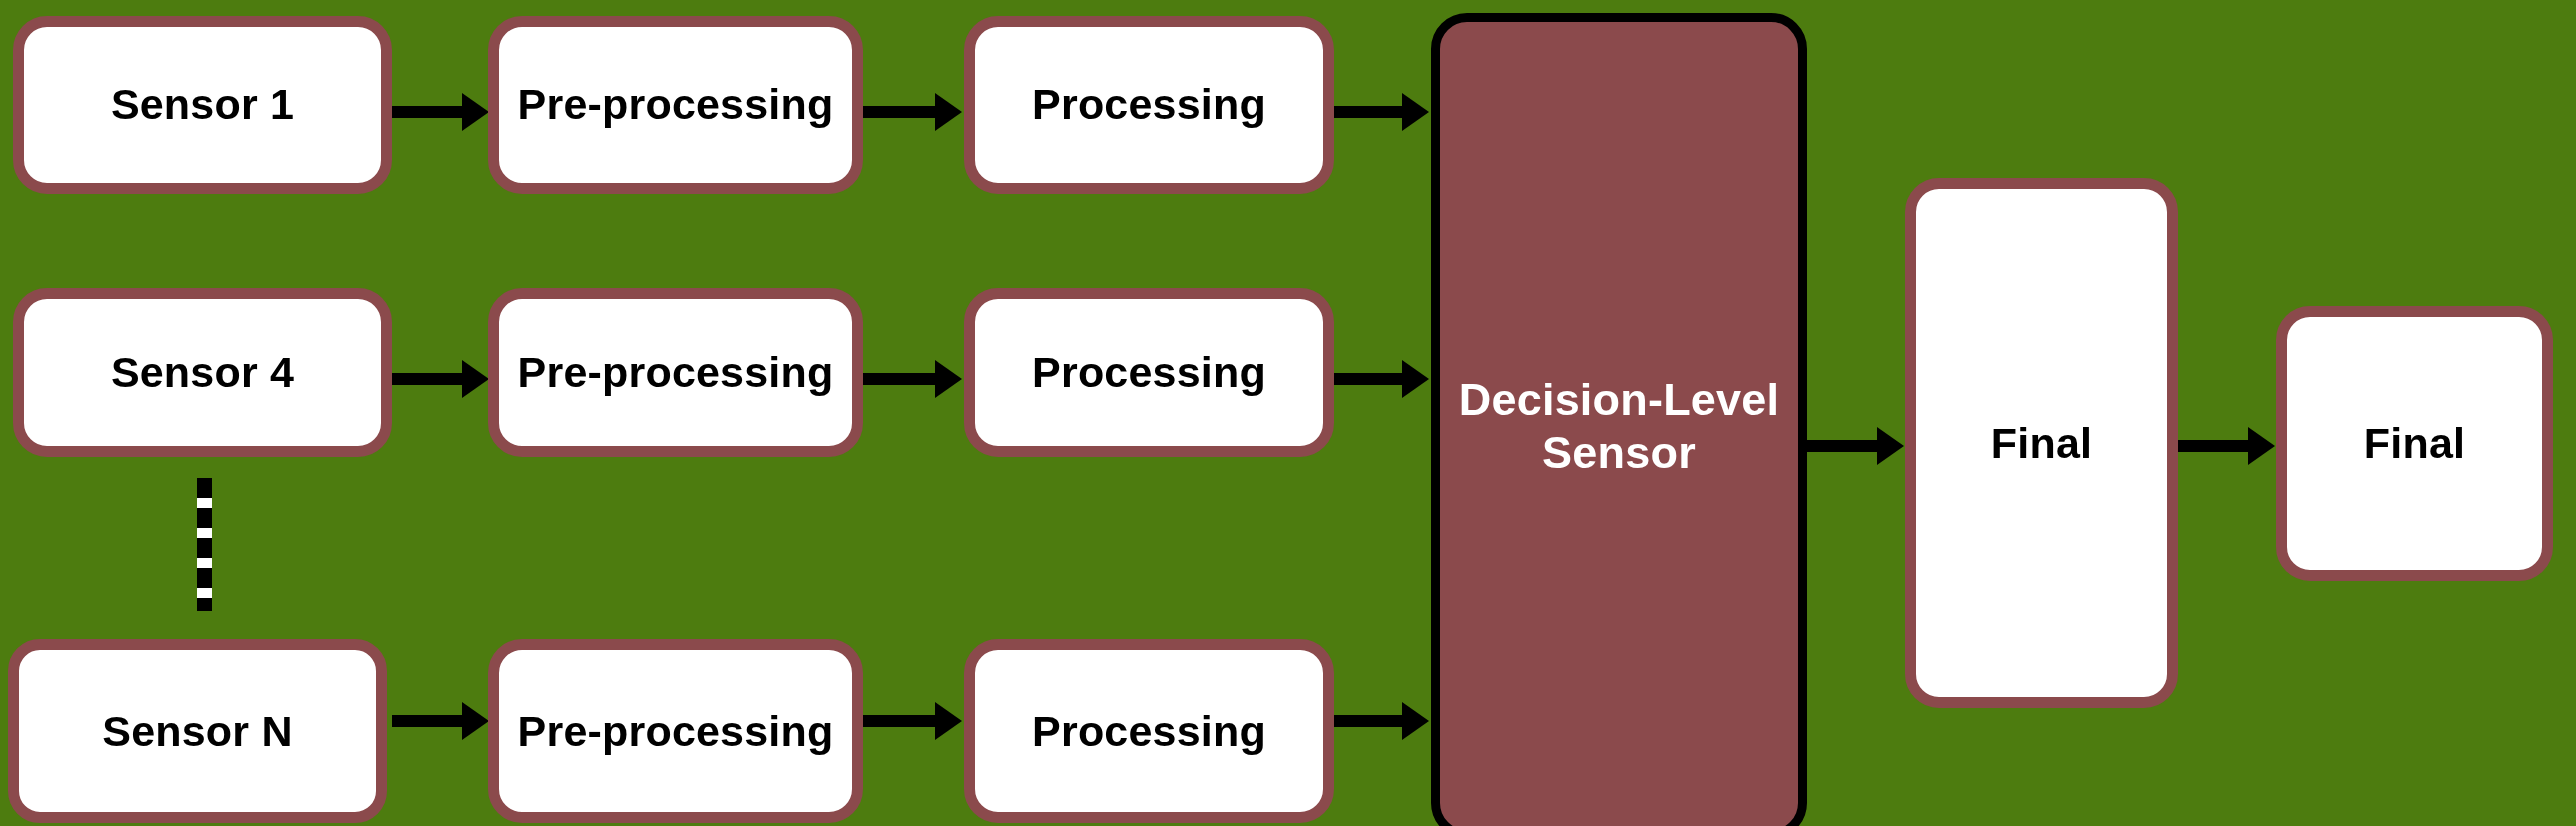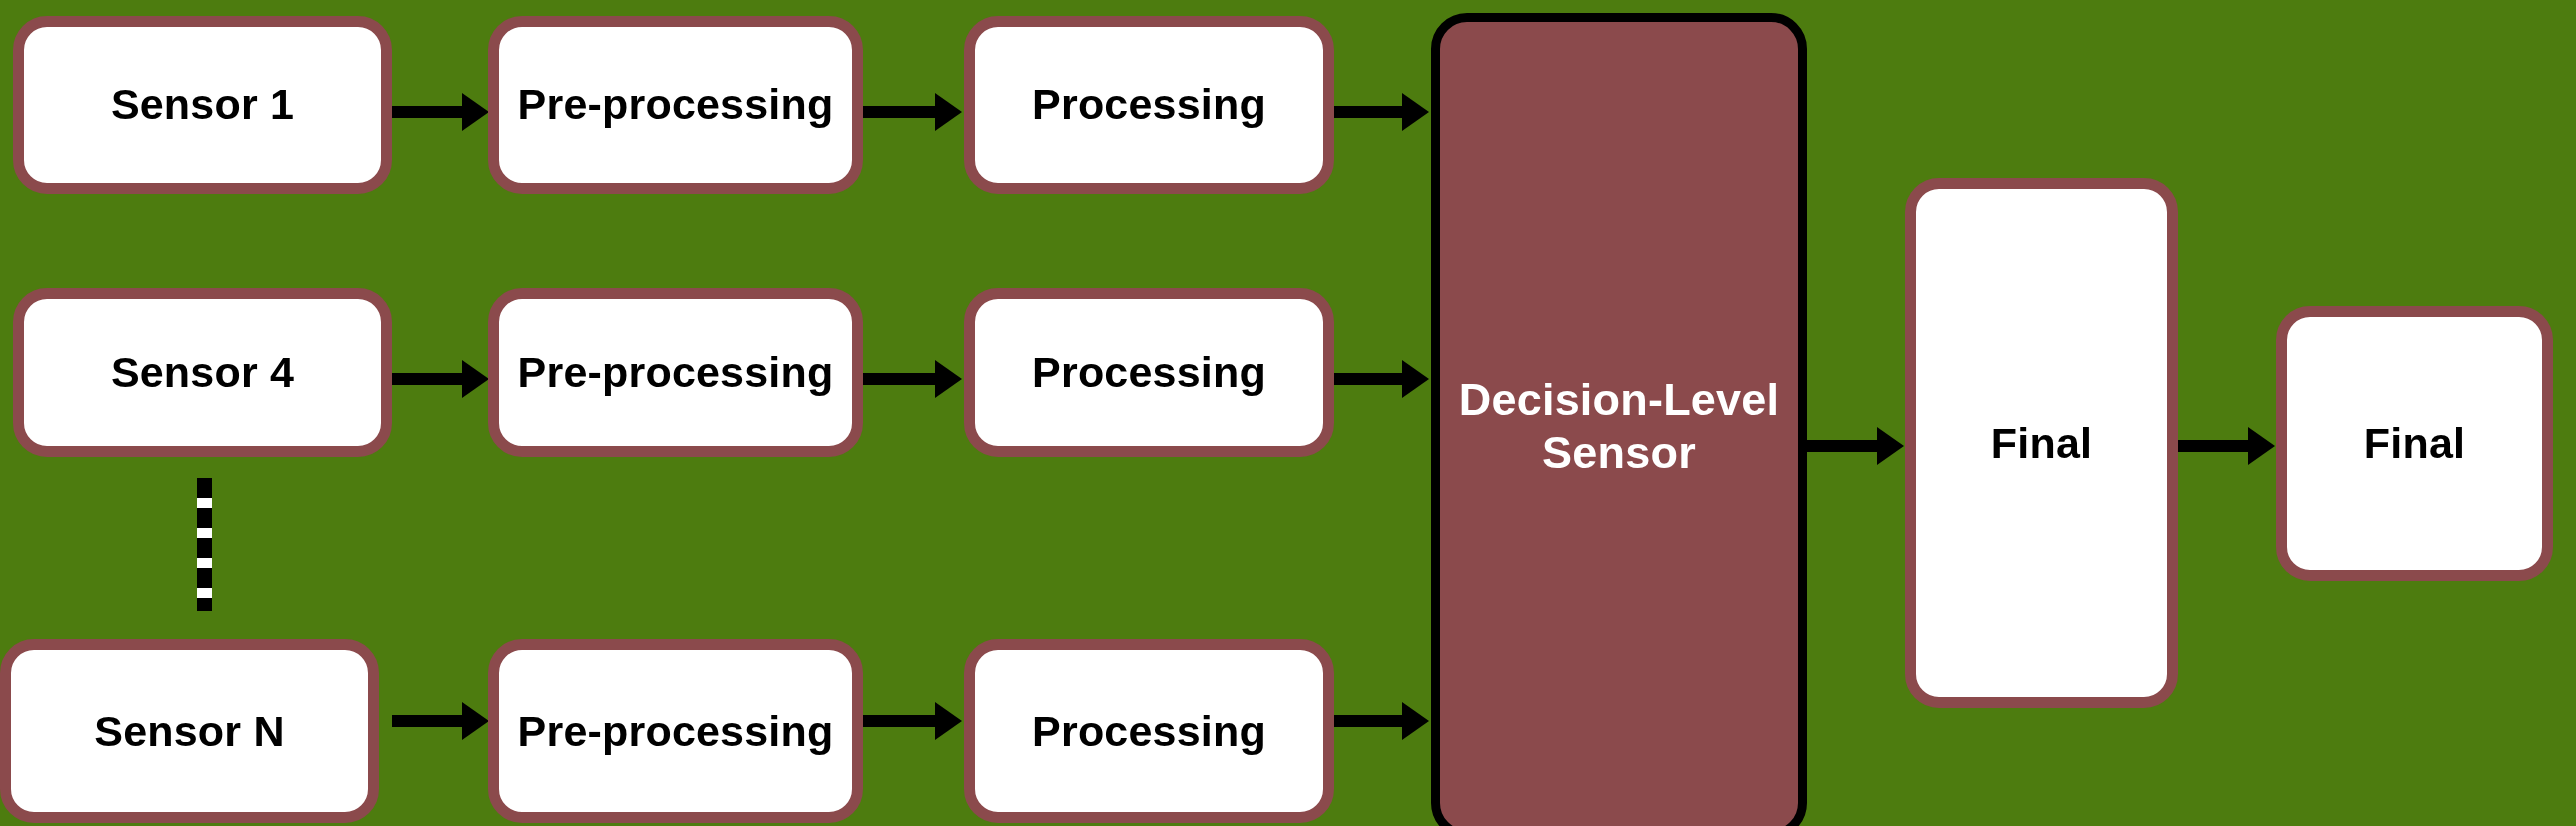--- a/index.html
+++ b/index.html
@@ -42,21 +42,21 @@
     background: #8b4a4c;
     color: #ffffff;
     border-radius: 36px;
     font-size: 45px;
     line-height: 1.18;
   }
 
   
   .sensor-1 { left: 13px;  top: 15.5px;  width: 379px; height: 178px; }
   .sensor-2 { left: 13px;  top: 288px; width: 379px; height: 169px; }
-  .sensor-n { left: 0;  top: 639px; width: 379px; height: 184px; }
+  .sensor-n { left: 8px;  top: 639px; width: 379px; height: 184px; border-radius: 32px; }
 
   
   .pre-1 { left: 488px; top: 15.5px;  width: 375px; height: 178px; }
   .pre-2 { left: 488px; top: 288px; width: 375px; height: 169px; }
   .pre-n { left: 488px; top: 639px; width: 375px; height: 184px; }
 
   
   .proc-1 { left: 964px; top: 15.5px;  width: 370px; height: 178px; }
   .proc-2 { left: 964px; top: 288px; width: 370px; height: 169px; }
   .proc-n { left: 964px; top: 639px; width: 370px; height: 184px; }

